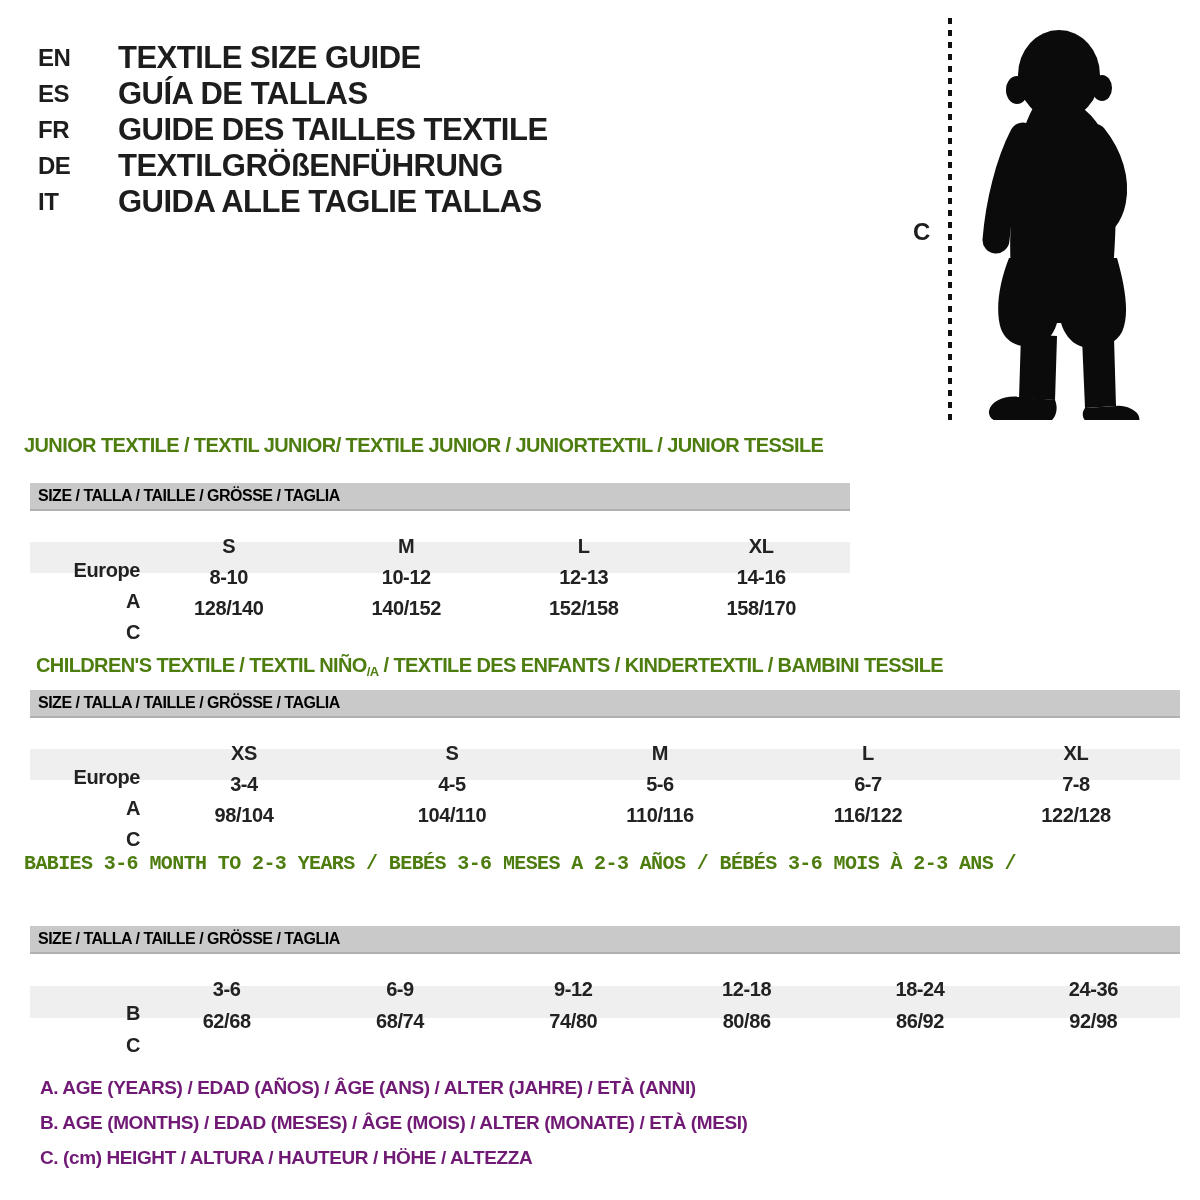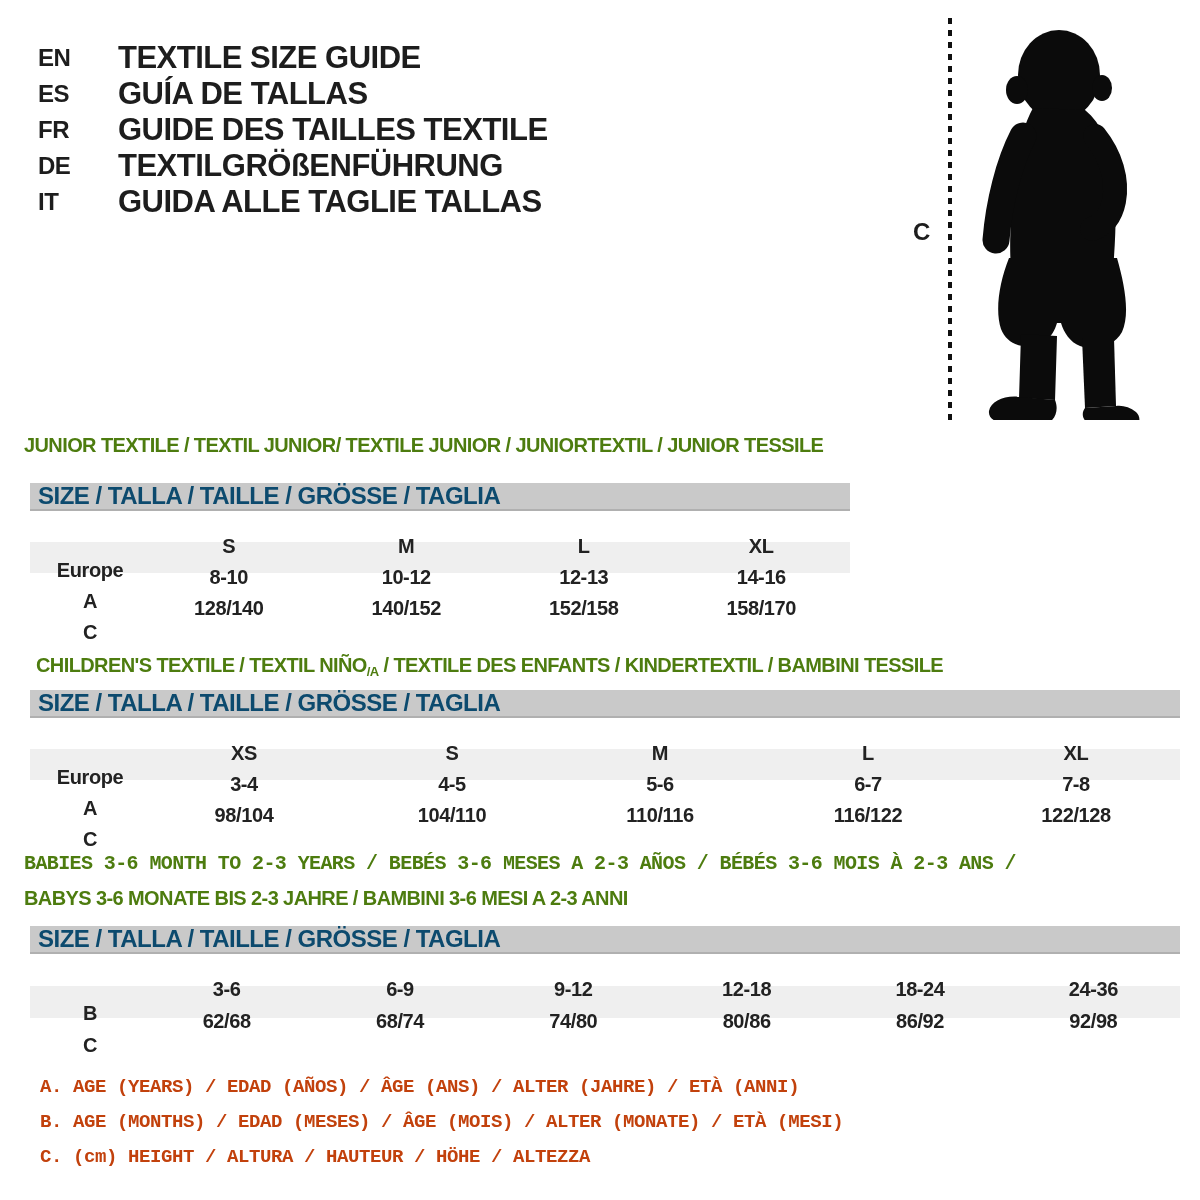--- a/index.html
+++ b/index.html
@@ -24,32 +24,32 @@
   .sec-title{
     position:absolute;left:24px;font-size:20px;font-weight:700;letter-spacing:-0.6px;
     white-space:nowrap;color:#4d7c0f;
   }
   .sec-title .sub{font-size:13px;position:relative;top:4px;font-weight:700;}
   
   .size-table{position:absolute;left:30px;}
   .t-bar{
     height:28px;background:#c9c9c9;border-bottom:2px solid #b0b0b0;
     display:flex;align-items:center;padding-left:8px;box-sizing:border-box;
-    font-size:24px;font-weight:700;letter-spacing:-0.5px;color:#0c4a6e;
+    font-size:16px;font-weight:700;letter-spacing:-0.5px;color:#000000;
   }
   .trow{display:grid;align-items:center;height:31px;font-size:20px;font-weight:700;letter-spacing:-0.4px;color:#222222;}
   .trow.shaded{background:#efefef;}
   .t-junior .trow{grid-template-columns:110px repeat(4,1fr);}
   .t-children .trow{grid-template-columns:110px repeat(5,1fr);}
   .t-babies .trow{grid-template-columns:110px repeat(6,1fr);height:32px;}
   .cell{text-align:center;}
-  .cell.rowlabel{text-align:center;padding-left:10px;margin-top:48px;}
+  .cell.rowlabel{text-align:right;padding-left:10px;margin-top:48px;}
   
   .legend{position:absolute;left:40px;top:1070px;}
-  .legend-line{font-size:19px;font-weight:700;letter-spacing:-0.4px;line-height:35px;white-space:nowrap;color:#c2410c;font-family:Liberation Mono, monospace;}
+  .legend-line{font-size:19px;font-weight:700;letter-spacing:-0.4px;line-height:35px;white-space:nowrap;color:#701a75;}
 </style>
 </head>
 <body>
 
 <div class="canvas">
 
   <div class="lang-block">
     <div class="lang-row">
       <span class="lang-code">EN</span>
       <span class="lang-title">TEXTILE SIZE GUIDE</span>
@@ -141,21 +141,20 @@
       <span class="cell rowlabel">C</span>
       <span class="cell">98/104</span>
       <span class="cell">104/110</span>
       <span class="cell">110/116</span>
       <span class="cell">116/122</span>
       <span class="cell">122/128</span>
     </div>
   </div>
 
   <h2 class="sec-title" style="top:852px;margin:0;font-family:Liberation Mono, monospace;">BABIES 3-6 MONTH TO 2-3 YEARS / BEBÉS 3-6 MESES A 2-3 AÑOS / BÉBÉS 3-6 MOIS À 2-3 ANS /</h2>
-  <h2 class="sec-title" style="top:887px;margin:0;">BABYS 3-6 MONATE BIS 2-3 JAHRE / BAMBINI 3-6 MESI A 2-3 ANNI</h2>
   <div class="size-table t-babies" style="top:926px;width:1150px;">
     <div class="t-bar">SIZE / TALLA / TAILLE / GRÖSSE / TAGLIA</div>
     <div class="trow">
       <span class="cell rowlabel">B</span>
       <span class="cell">3-6</span>
       <span class="cell">6-9</span>
       <span class="cell">9-12</span>
       <span class="cell">12-18</span>
       <span class="cell">18-24</span>
       <span class="cell">24-36</span>

